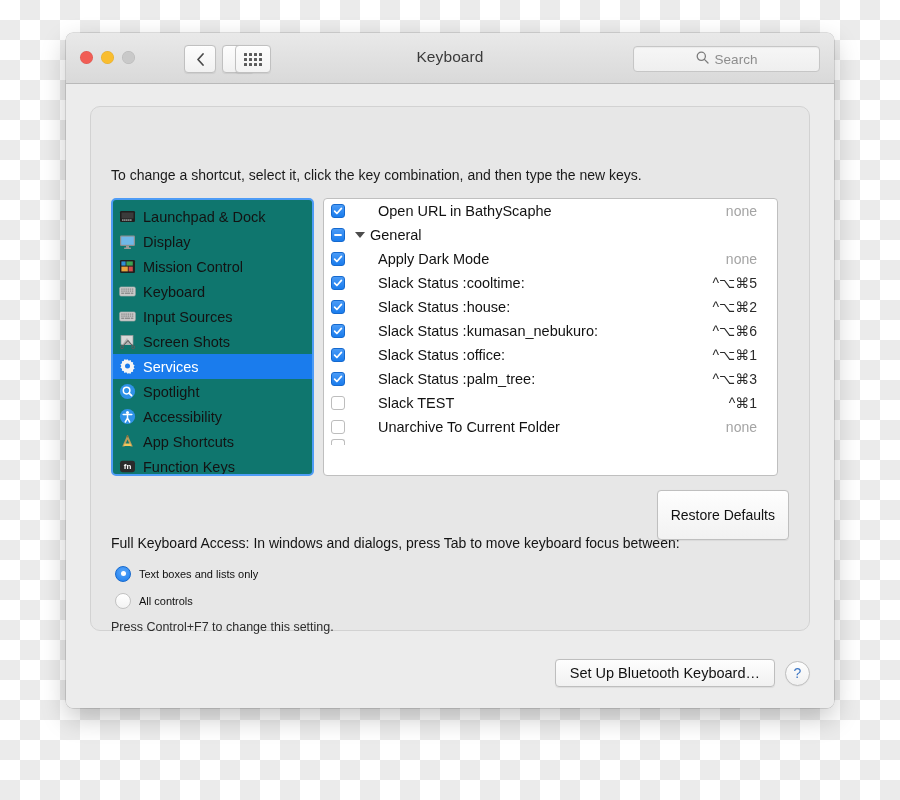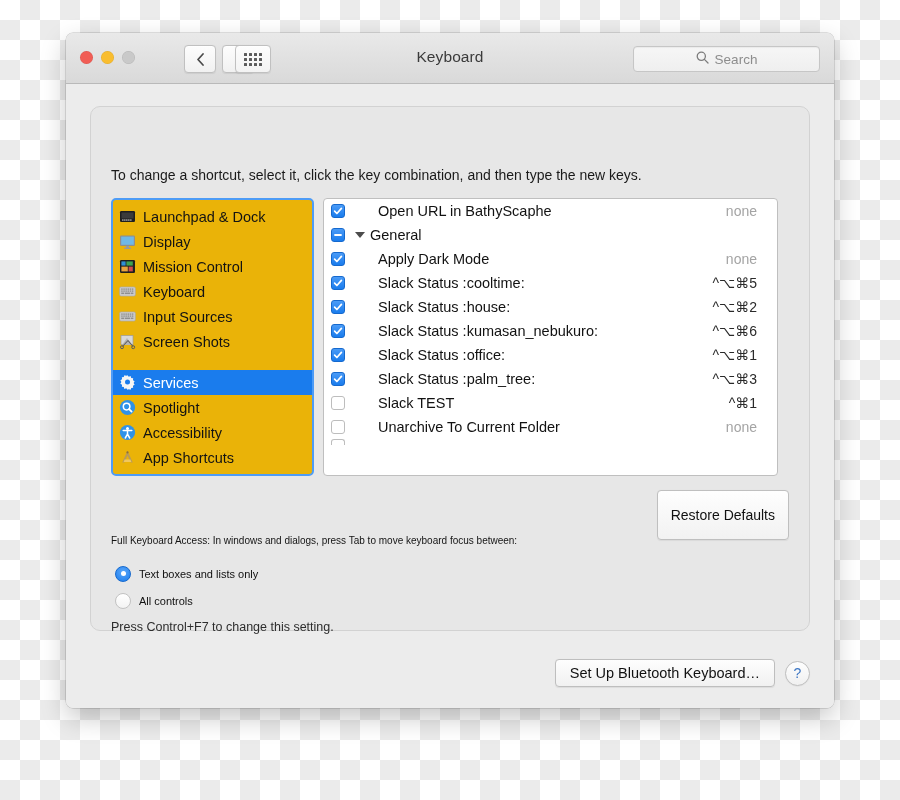--- a/index.html
+++ b/index.html
@@ -90,26 +90,26 @@
     background:#e7e7e7;border:1px solid #d2d2d2;border-radius:10px;
   }
 
   .helptext{
     position:absolute;left:20px;top:60px;font-size:14px;color:#1a1a1a;white-space:nowrap;
   }
 
   
   .listwrap{position:absolute;left:20px;top:91px;}
   .sidelist{
-    width:203px;height:278px;background:#eab308;
+    width:203px;height:278px;background:#0f766e;
     border:2px solid #4e9cf6;border-radius:5px;
     box-sizing:border-box;padding-top:4px;overflow:hidden;
   }
   .srow{height:25px;display:flex;align-items:center;padding-left:6px;gap:7px;}
-  .srow.sel{background:#1a7ced;margin-top:16px;}
+  .srow.sel{background:#1a7ced;}
   .srow .slabel{font-size:14.5px;color:#131313;white-space:nowrap;}
   .srow.sel .slabel{color:#fff;}
   .ico{width:17px;height:17px;flex:0 0 17px;display:block;}
 
   .shortlist{
     position:absolute;left:232px;top:91px;width:455px;height:278px;
     background:#fff;border:1px solid #bfbfbf;border-radius:4px;
     box-sizing:border-box;overflow:hidden;
   }
   .krow{height:24px;display:flex;align-items:center;padding:0 20px 0 7px;}
@@ -136,21 +136,21 @@
 
   .restore{
     position:absolute;right:20px;top:383px;height:24px;padding:12px 13px;
     display:flex;align-items:center;
     background:linear-gradient(to bottom,#fefefe,#f2f2f2);
     border:1px solid #bfbfbf;border-radius:4px;
     font-size:14px;color:#111;
     box-shadow:0 .5px 1px rgba(0,0,0,.06);
   }
 
-  .fka{position:absolute;left:20px;top:428px;font-size:10px;color:#141414;white-space:nowrap;}
+  .fka{position:absolute;left:20px;top:428px;font-size:14px;color:#141414;white-space:nowrap;}
   .radios{position:absolute;left:24px;top:453px;}
   .rrow{display:flex;align-items:center;gap:8px;height:27px;}
   .radio{
     width:16px;height:16px;border-radius:50%;box-sizing:border-box;
     display:flex;align-items:center;justify-content:center;
   }
   .radio.on{background:radial-gradient(circle at 50% 35%,#5aa7fa,#1a7ced);border:1px solid #1569ce;}
   .radio.on::after{content:"";width:5px;height:5px;border-radius:50%;background:#fff;}
   .radio.off{background:linear-gradient(to bottom,#ffffff,#f3f3f3);border:1px solid #c2c2c2;}
   .rlabel{font-size:11px;color:#111;}

